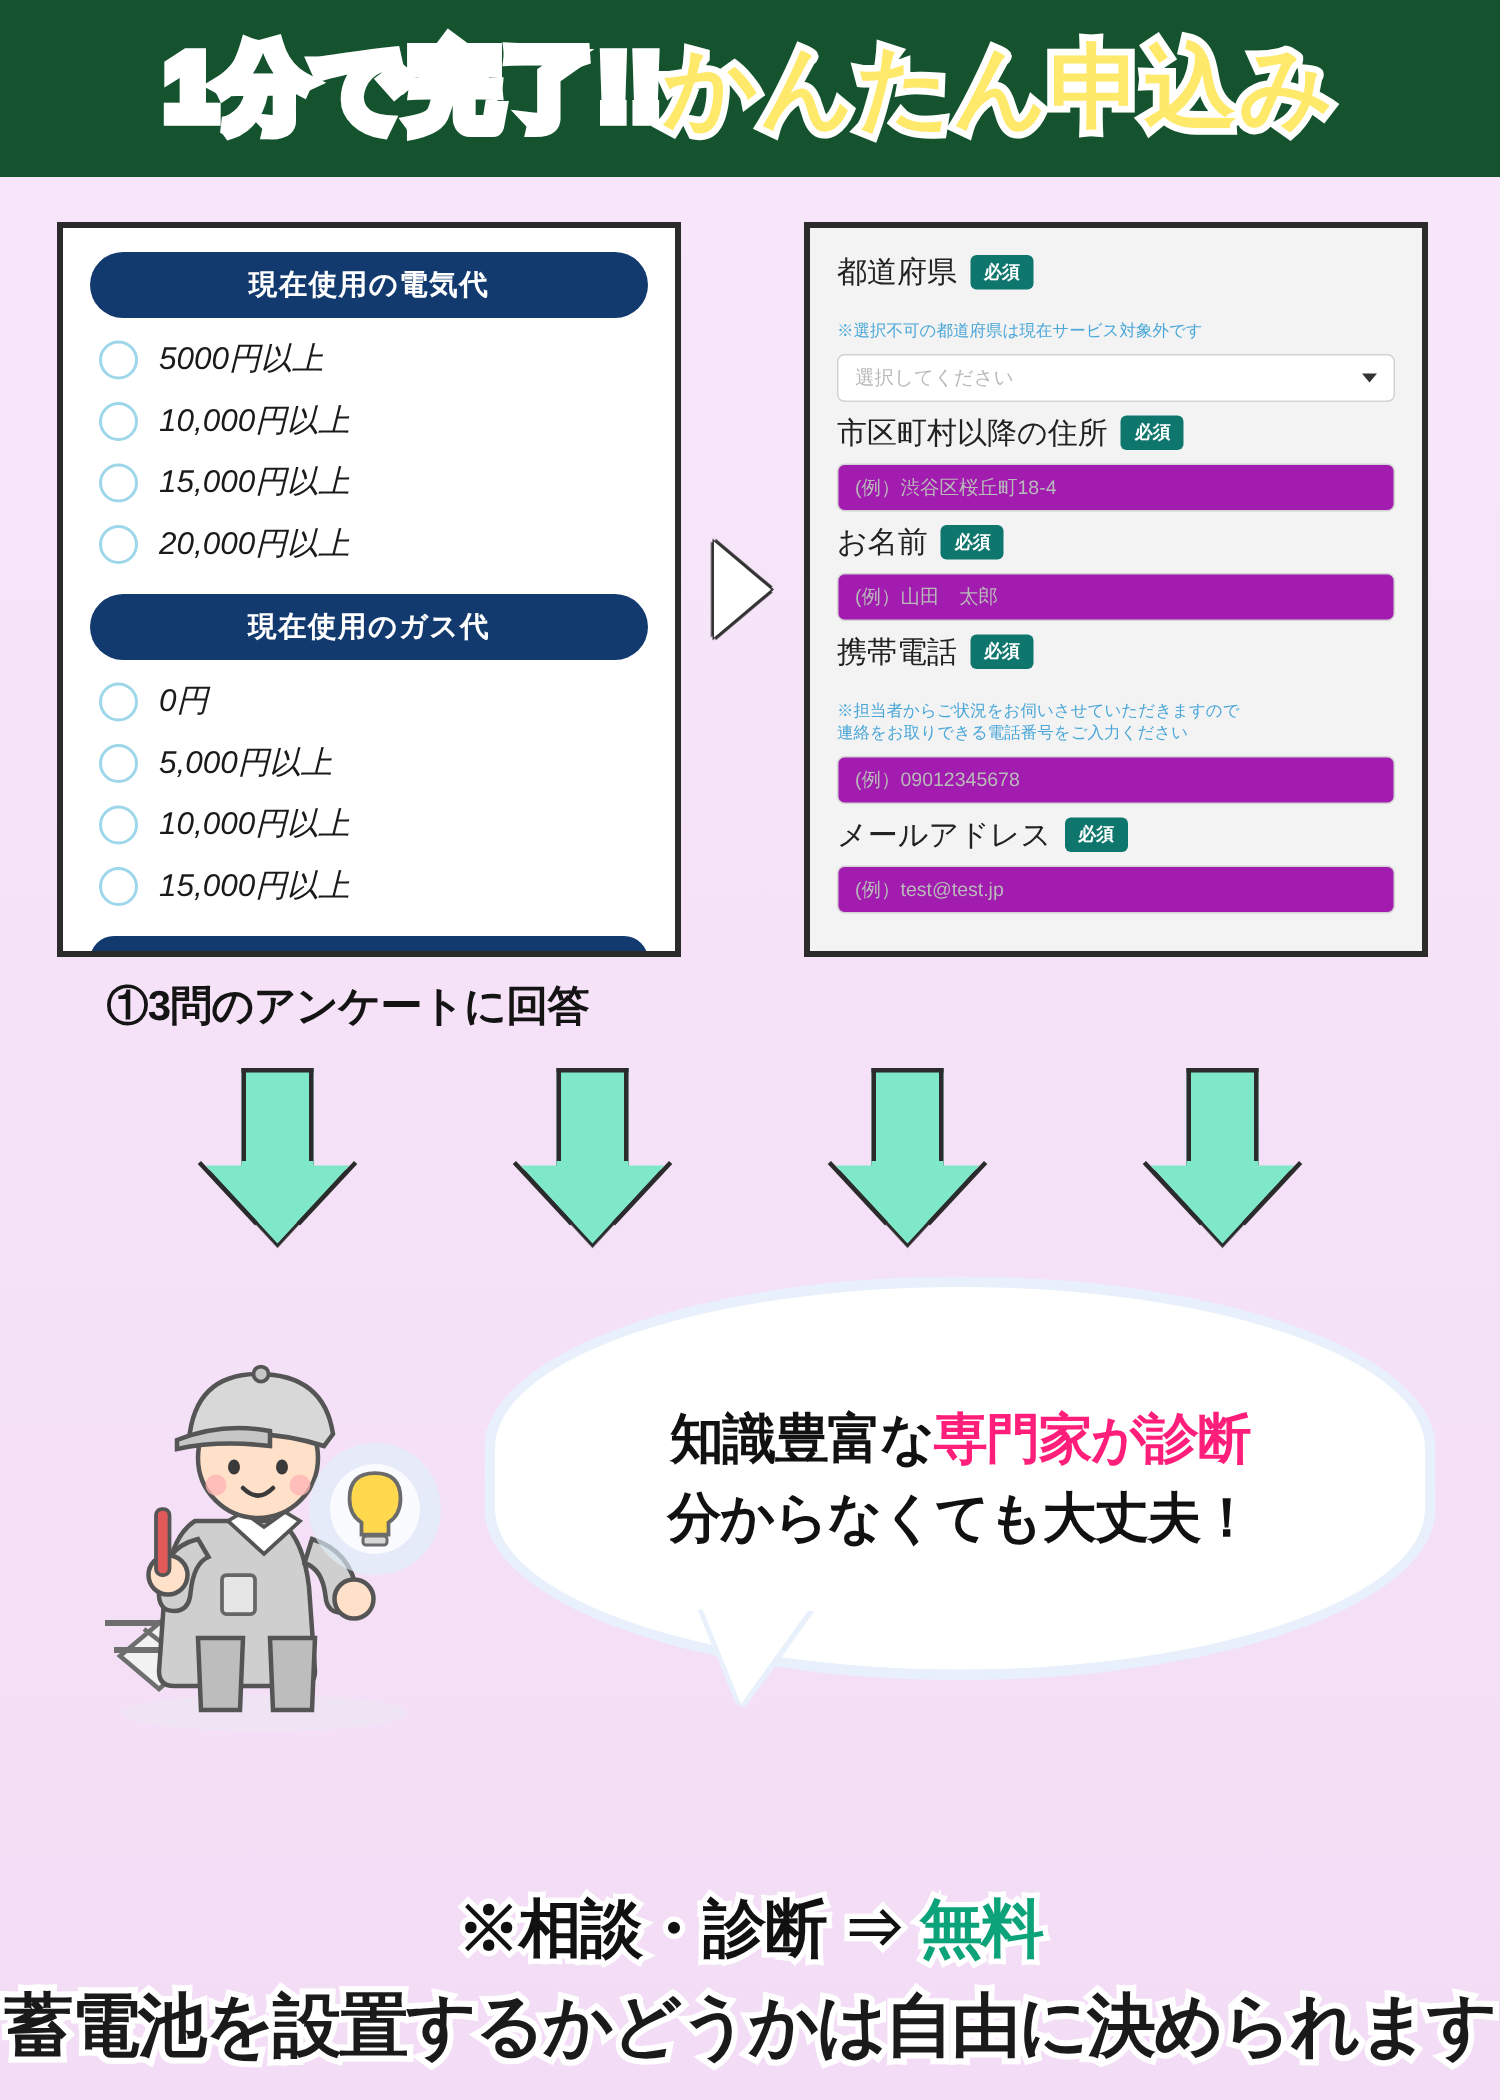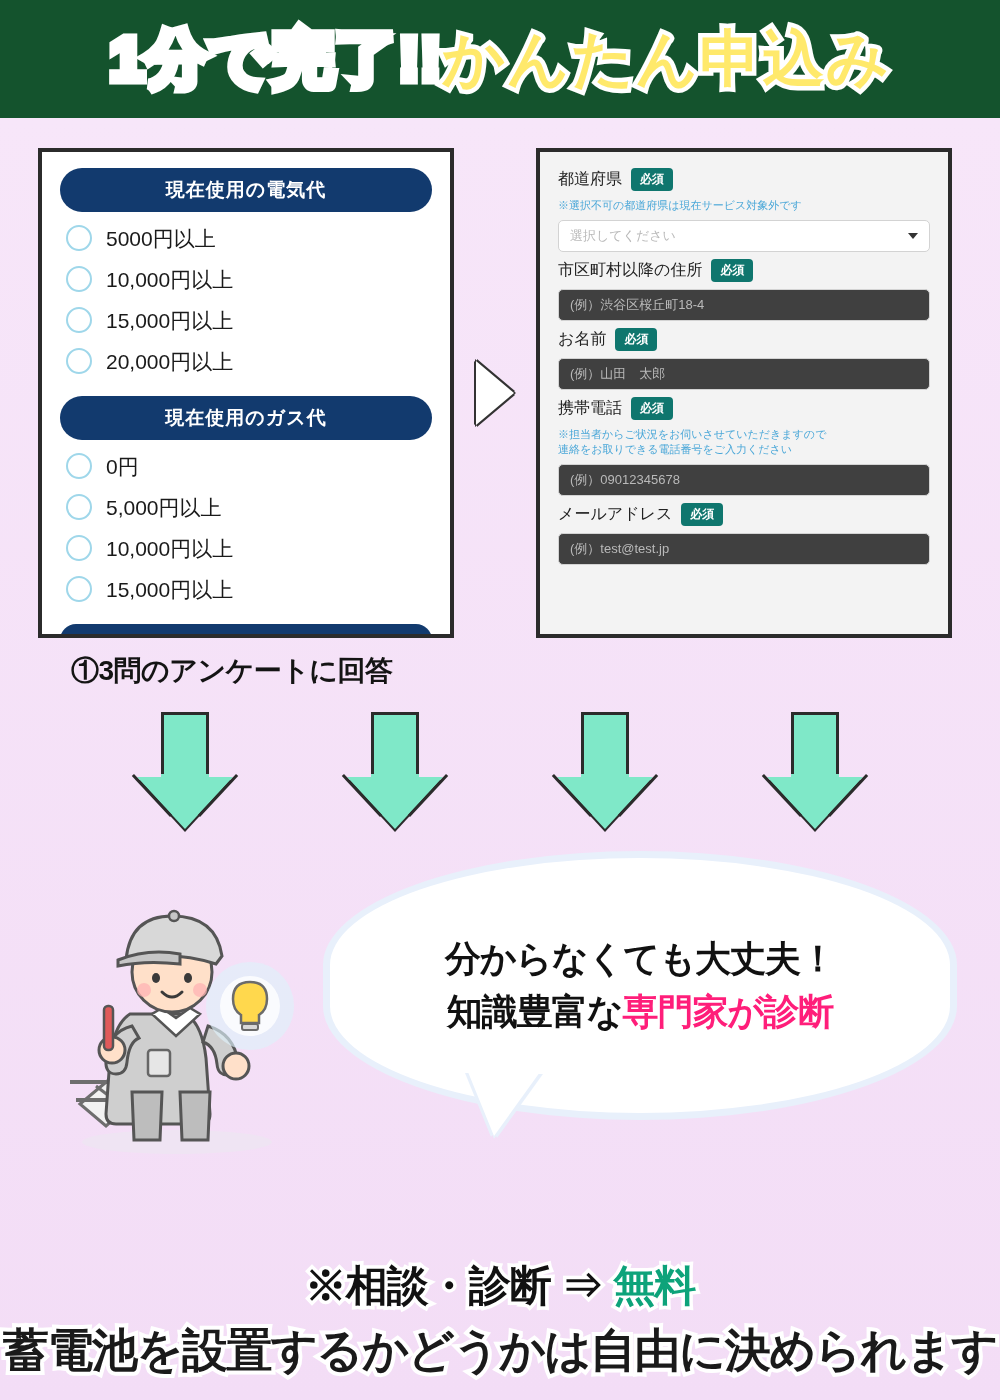--- a/index.html
+++ b/index.html
@@ -61,23 +61,24 @@
     color: #fff;
     text-align: center;
     font-size: 19px;
     font-weight: bold;
     border-radius: 22px;
     padding: 9px 0;
     letter-spacing: 1px;
   }
   .opt {
     display: flex;
-    align-items: flex-start;
+    align-items: flex-end;
     gap: 14px;
     margin: 13px 0 0 6px;
+    font-style: italic;
   }
   .radio {
     width: 26px; height: 26px;
     border-radius: 50%;
     border: 2px solid #9fd7ea;
     background: #fff;
     flex: none;
   }
   .opt-label { font-size: 21px; color: #1a1a1a; }
   .qbar.second { margin-top: 20px; }
@@ -101,41 +102,41 @@
   .panel-right {
     width: 416px;
     height: 490px;
     border: 4px solid #2b2b2b;
     background: #f3f3f3;
     padding: 16px 18px;
     overflow: hidden;
   }
   .fld { margin-bottom: 7px; }
   .fld-head { display: flex; align-items: center; gap: 9px; }
-  .fld-label { font-size: 16px; color: #222; }
+  .fld-label { font-size: 20px; color: #222; }
   .badge {
     background: #0f766e;
     color: #fff;
     font-size: 12px;
     font-weight: bold;
     padding: 3px 9px;
     border-radius: 4px;
   }
   .note {
     font-size: 11px;
     color: #4aa7d8;
-    margin-top: 7px;
+    margin-top: 19px;
     line-height: 1.35;
   }
   .inp {
     margin-top: 7px;
     height: 32px;
     border: 1px solid #d3d3d3;
     border-radius: 5px;
-    background: #404040;
+    background: #a21caf;
     font-size: 13px;
     color: #b9b9b9;
     display: flex;
     align-items: center;
     padding: 0 11px;
     justify-content: space-between;
   }
   .inp.sel { background: #fff; gap: 11px; }
   .chev {
     width: 0; height: 0;
@@ -425,24 +426,24 @@
 
       <g>
         <circle cx="198" cy="152" r="44" fill="#dff1fb" opacity=".65"></circle>
         <circle cx="198" cy="152" r="30" fill="#ffffff" opacity=".8"></circle>
         <path d="M198 128 q17 0 17 17 q0 11 -8 16 l0 8 l-18 0 l0 -8 q-8 -5 -8 -16 q0 -17 17 -17z" fill="#ffd84d" stroke="#6b6b6b" stroke-width="2.5"></path>
         <rect x="190" y="170" width="16" height="6" rx="2" fill="#d8d8d8" stroke="#6b6b6b" stroke-width="2"></rect>
       </g>
     </svg>
 
     <div class="bubble">
-      <div class="bline">分からなくても大丈夫！</div>
       <div class="bline">
         <span>知識豊富な</span><span class="pink">専門家が診断</span>
       </div>
+      <div class="bline">分からなくても大丈夫！</div>
     </div>
     <div class="tail"></div>
   </div>
 
   <div class="footer">
     <div class="f1">
       <span>※相談・診断 ⇒ </span><span class="free">無料</span>
     </div>
     <div class="f2">蓄電池を設置するかどうかは自由に決められます</div>
   </div>

